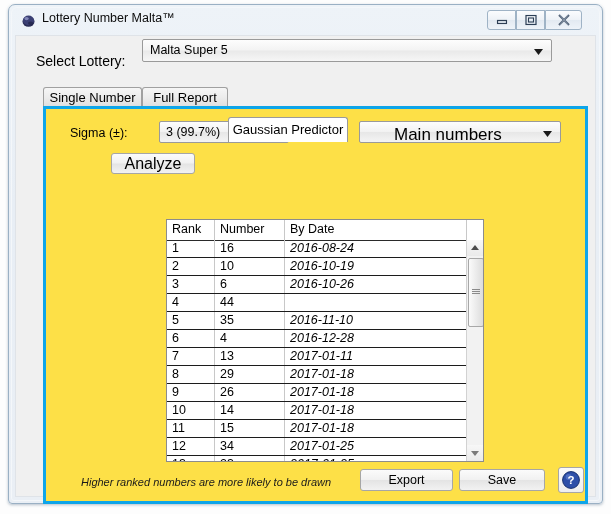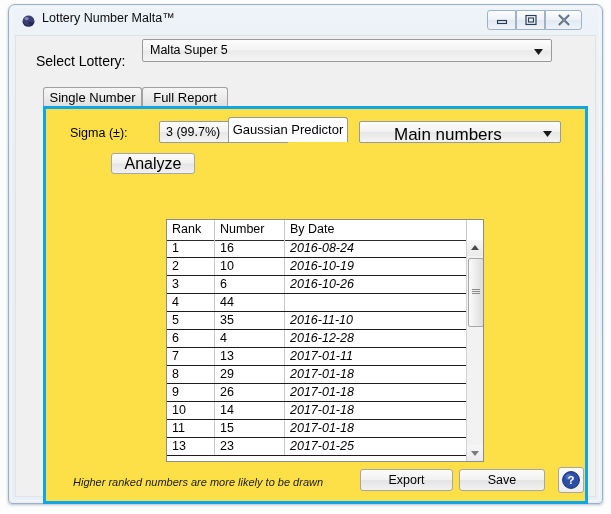--- a/index.html
+++ b/index.html
@@ -165,21 +165,21 @@
   #sb-thumb{
     position:absolute;left:1px;top:18px;width:14px;height:67px;
     border:1px solid #a8a8a8;border-radius:2px;
     background:linear-gradient(to right,#fbfbfb,#eaeaea 55%,#dcdcdc);
     cursor:default;
   }
   #sb-grip{position:absolute;left:3px;top:30px;width:8px;height:6px;}
   #sb-grip div{height:1px;background:#8a8a8a;margin-bottom:1px;}
   
   #hint{
-    position:absolute;left:27px;top:367px;
+    position:absolute;left:35px;top:367px;
     font-style:italic;font-size:11px;color:#1a1a1a;text-align:right;
   }
   .btn{
     position:absolute;top:360px;height:22px;
     border:1px solid #a6a6a6;border-radius:3px;
     background:linear-gradient(to bottom,#fbfbfb 0%,#f1f1f1 48%,#e4e4e4 52%,#f2f2f2 100%);
     box-sizing:border-box;cursor:default;
     font-size:12.5px;text-align:center;line-height:21px;
   }
   #export-button{left:314px;width:93px;}
@@ -322,20 +322,25 @@
             </div>
             <div class="grow">
               <div class="gcell c-rank">10</div>
               <div class="gcell c-num">14</div>
               <div class="gcell c-date">2017-01-18</div>
             </div>
             <div class="grow">
               <div class="gcell c-rank">11</div>
               <div class="gcell c-num">15</div>
               <div class="gcell c-date">2017-01-18</div>
+            </div>
+            <div class="grow">
+              <div class="gcell c-rank">12</div>
+              <div class="gcell c-num">34</div>
+              <div class="gcell c-date">2017-01-25</div>
             </div>
             <div class="grow">
               <div class="gcell c-rank">13</div>
               <div class="gcell c-num">23</div>
               <div class="gcell c-date">2017-01-25</div>
             </div>
           </div>
 
         <div id="vscroll">
           <div class="sbarrow" id="sb-up">

